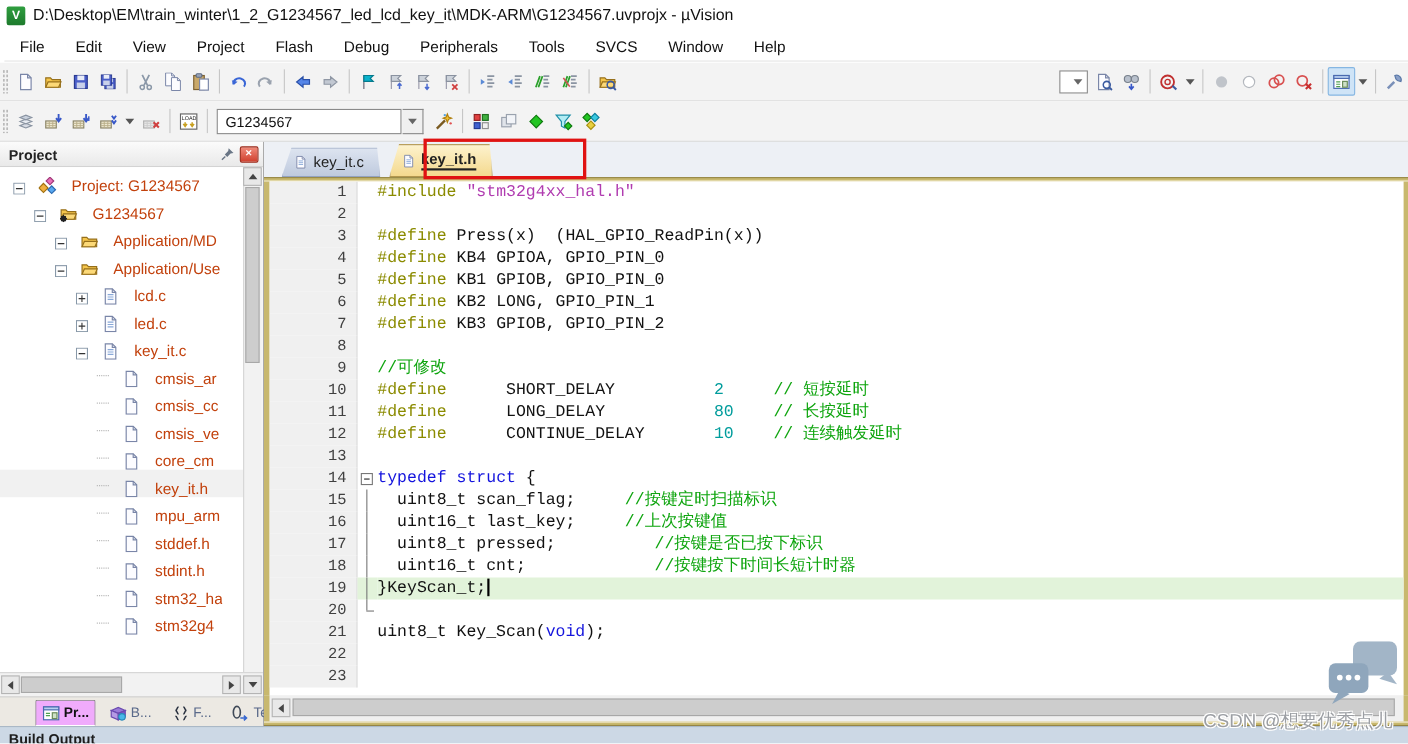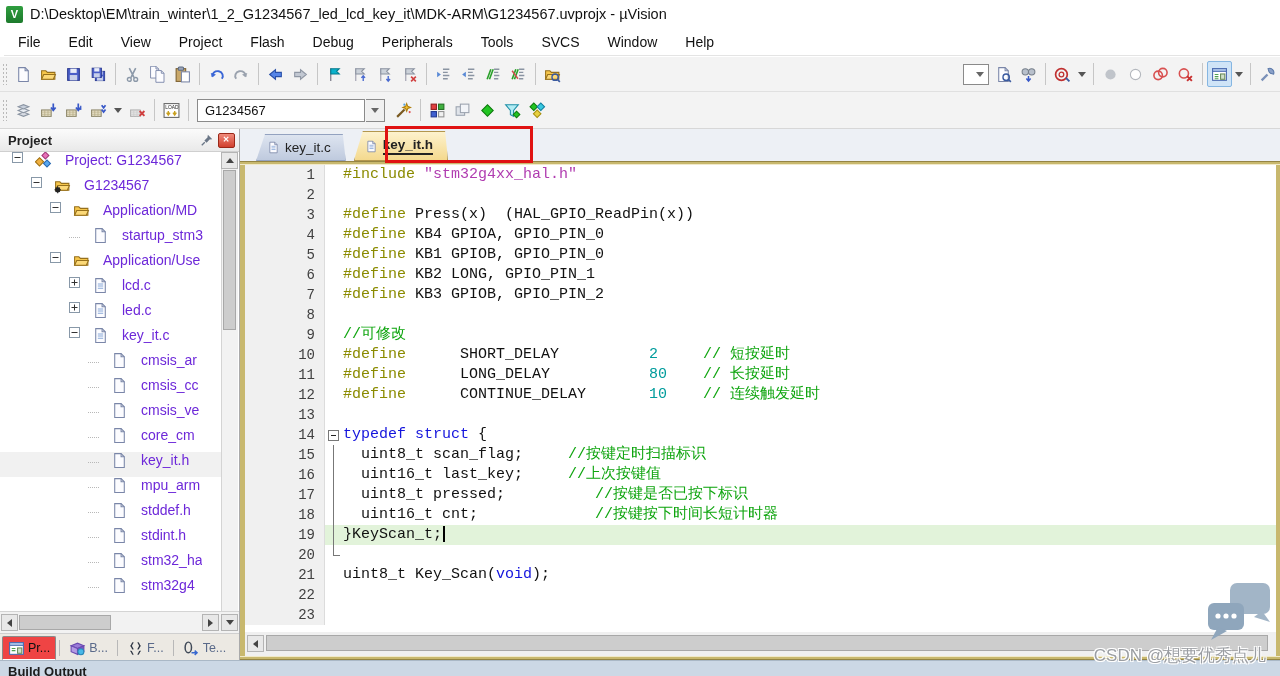--- a/index.html
+++ b/index.html
@@ -39,21 +39,21 @@
 
   
   .proj-panel { position:absolute; left:0; top:0; width:240px; height:531px; background:#fff; border-right:1px solid #aaa; }
   .proj-caption { position:absolute; left:0; top:0; width:239px; height:23px; background:linear-gradient(#fbfbfb,#e9e9e9); border-bottom:1px solid #cfcfcf; display:flex; align-items:center; padding:0 4px 0 8px; }
   .proj-caption .cap-text { font-size:13px; font-weight:bold; color:#222; flex:1; }
   .pinbtn { width:17px; height:16px; display:flex; align-items:center; justify-content:center; }
   .closebtn { width:17px; height:15px; margin-left:3px; background:linear-gradient(#f08a7a,#d0402e); border:1px solid #9a2818; border-radius:2px; color:#fff; font-size:10px; font-weight:bold; display:flex; align-items:center; justify-content:center; line-height:1; }
   .closebtn:after{ content:"✕"; transform:scale(.8); }
 
   .tree { position:absolute; left:0; top:23px; width:221px; height:459px; overflow:hidden; background:#fff; }
-  .trow { height:25px; display:flex; align-items:flex-start; white-space:nowrap; overflow:hidden; font-size:14px; color:#6d28d9;gap:8px; }
+  .trow { height:25px; display:flex; align-items:flex-end; white-space:nowrap; overflow:hidden; font-size:14px; color:#c2410c;gap:8px; }
   .trow.sel { background:#f1f1f1; }
   .texp { width:11px; height:11px; flex:none; margin-right:4px; }
   .tstub { width:11px; height:11px; flex:none; margin-right:4px; border-top:1px dotted #b8b8b8; margin-top:10px; }
   .ticon { width:17px; height:16px; flex:none; margin-right:5px; }
   .tlabel { overflow:hidden; }
 
   
   .vscroll { position:absolute; right:1px; top:23px; width:17px; height:459px; background:#f2f2f2; border-left:1px solid #d4d4d4; }
   .sbtn { position:absolute; width:17px; height:17px; background:#e8e8e8; border:1px solid #b4b4b4; display:flex; align-items:center; justify-content:center; }
   .sthumb { position:absolute; background:#cdcdcd; border:1px solid #a8a8a8; }
@@ -62,21 +62,21 @@
   .arr.down { border-left:4px solid transparent; border-right:4px solid transparent; border-top:5px solid #444; }
   .arr.left { border-top:4px solid transparent; border-bottom:4px solid transparent; border-right:5px solid #444; }
   .arr.right{ border-top:4px solid transparent; border-bottom:4px solid transparent; border-left:5px solid #444; }
 
   
   .proj-hscroll { position:absolute; left:0; top:482px; width:239px; height:22px; background:#f2f2f2; border-top:1px solid #d4d4d4; }
 
   
   .panel-tabs { position:absolute; left:0; top:504px; width:239px; height:27px; background:#ece9e3; display:flex; align-items:flex-end; padding-left:2px; border-top:1px solid #cfcfcf; }
   .ptab { height:24px; display:flex; align-items:center; padding:0 5px; font-size:12.5px; color:#5a6a8a; border:1px solid transparent; }
-  .ptab.active { background:#ef4444; border-color:#8a8a8a; border-bottom-color:#fff; color:#111; font-weight:normal; border-radius:2px 2px 0 0; }
+  .ptab.active { background:#f0abfc; border-color:#8a8a8a; border-bottom-color:#fff; color:#111; font-weight:bold; border-radius:2px 2px 0 0;margin-left:30px; }
   .ptab .picon { width:17px; height:16px; margin-right:3px; }
   .ptab-sep { width:1px; height:16px; background:#b8b8b8; margin:0 3px 4px 3px; }
 
   
   .editor-zone { position:absolute; left:240px; top:0; width:1040px; height:531px; }
   .doc-tabbar { position:absolute; left:0; top:0; width:1040px; height:32px; background:#edf0f5; display:flex; align-items:flex-end; padding-left:16px; }
   .dtab { height:27px; display:flex; align-items:center; padding:0 14px 0 10px; font-size:13.5px; color:#222; margin-right:8px; position:relative;
           clip-path:polygon(9px 0, calc(100% - 3px) 0, 100% 100%, 0 100%); }
   .dtab.inactive { background:linear-gradient(#dde4f0,#bfcade); border:1px solid #93a2c0; }
   .dtab.active { background:linear-gradient(#fdf2cd,#f4d98e); border:1px solid #b3974e; height:30px; font-weight:bold; }
@@ -520,31 +520,20 @@
             </span>
             <span class="ticon">
               <svg viewBox="0 0 16 16" width="17" height="17">
                 <path d="M1.5 12.5v-8h4l1.5 1.5h7v6.5z" fill="#f6c64b" stroke="#96701c"></path>
                 <path d="M1.5 12.5l2-4.5h11l-2 4.5z" fill="#fcd978" stroke="#96701c"></path>
               </svg>
             </span>
             <span class="tlabel">Application/MD</span>
           </div>
           <div class="trow">
-            <span style="width: 61px; flex: 0 0 auto;"></span>
-            <span class="tstub"></span>
-            <span class="ticon">
-              <svg viewBox="0 0 16 16" width="17" height="17">
-                <path d="M3.5 1.5h6l3 3v10h-9z" fill="#fcfcff" stroke="#7a86a8"></path>
-                <path d="M9.5 1.5v3h3" fill="none" stroke="#7a86a8"></path>
-              </svg>
-            </span>
-            <span class="tlabel">startup_stm3</span>
-          </div>
-          <div class="trow">
             <span style="width: 42px; flex: 0 0 auto;"></span>
             <span class="texp">
               <svg viewBox="0 0 11 11" width="11" height="11">
                 <rect x=".5" y=".5" width="10" height="10" fill="#fff" stroke="#8898a8"></rect>
                 <path d="M2.5 5.5h6" stroke="#333"></path>
               </svg>
             </span>
             <span class="ticon">
               <svg viewBox="0 0 16 16" width="17" height="17">
                 <path d="M1.5 12.5v-8h4l1.5 1.5h7v6.5z" fill="#f6c64b" stroke="#96701c"></path>

